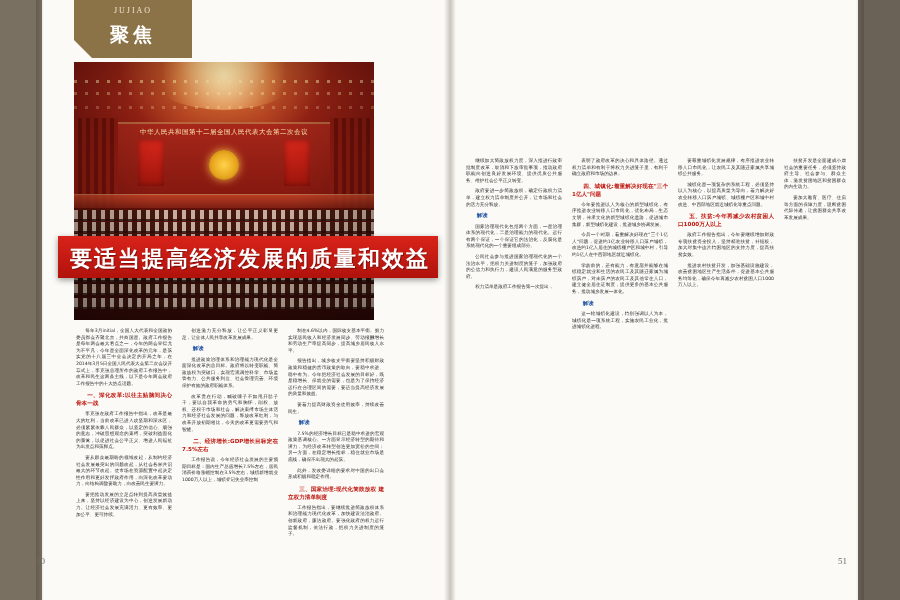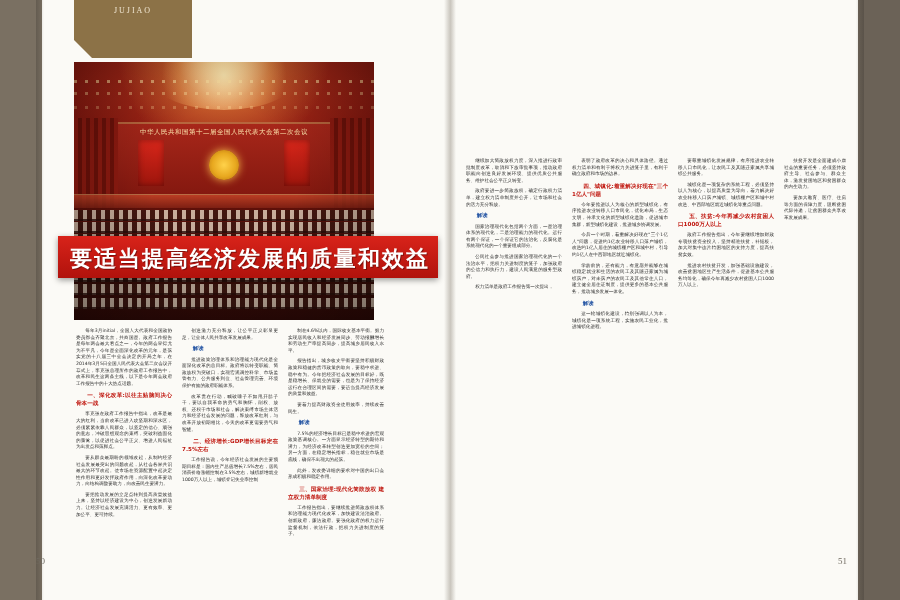--- a/index.html
+++ b/index.html
@@ -243,20 +243,21 @@
 <div id="page">
 
   <div class="page-left"></div>
   <div class="page-right"></div>
   <div class="edge-left"></div>
   <div class="edge-right"></div>
   <div class="gutter"></div>
 
   <div class="masthead">
     <div class="pinyin">JUJIAO</div>
+    <div class="cn">聚焦</div>
   </div>
 
   <div class="hero">
     <div class="hall">
       <div class="ceil"></div>
       <div class="lightrow lr1"></div>
       <div class="lightrow lr2"></div>
       <div class="lightrow lr3"></div>
       <div class="stage">
         <div class="banner-cn">中华人民共和国第十二届全国人民代表大会第二次会议</div>

